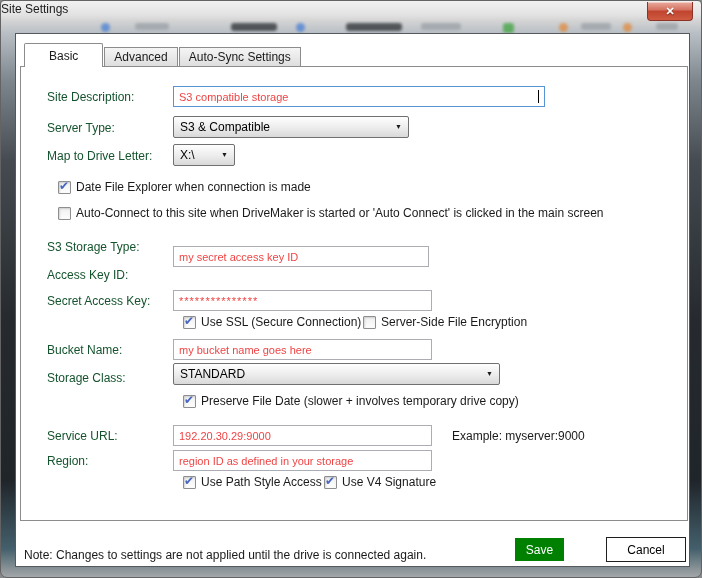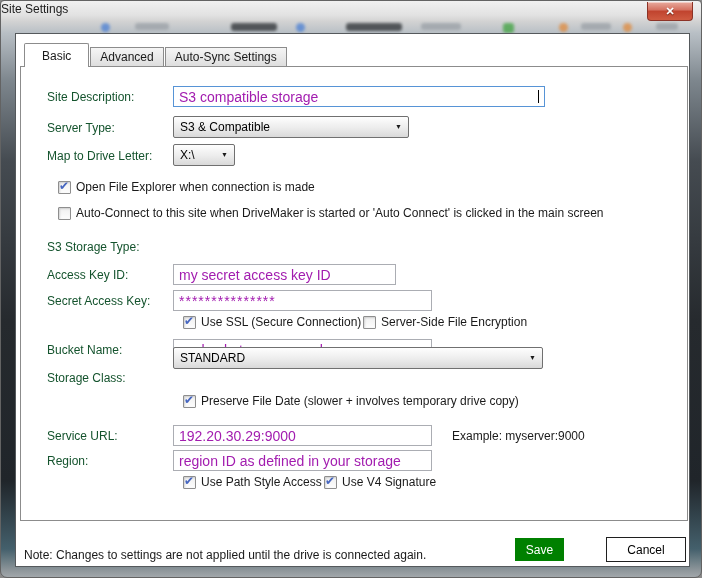--- a/index.html
+++ b/index.html
@@ -19,27 +19,27 @@
     text-shadow:0 1px 1px rgba(0,0,0,.45);box-shadow:inset 0 1px 0 rgba(255,255,255,.45);}
 
   .peek{position:absolute;top:21px;left:14px;width:675px;height:11px;overflow:hidden;filter:blur(1.4px);opacity:.75;}
   .peek span{position:absolute;top:1px;border-radius:3px;display:block;}
 
   .client{position:absolute;left:14px;top:32px;width:675px;height:534px;background:#fff;border:1px solid#55595c;}
 
   .tabs{position:absolute;left:8px;top:9px;height:24px;display:flex;align-items:flex-end;z-index:3;}
   .tab{font-size:12px;color:#1a1a1a;border:1px solid #8c8c8c;background:linear-gradient(#f5f5f5,#dedede);
     height:20px;padding:0 9px;display:flex;align-items:center;margin-right:1px;}
-  .tab.active{height:24px;background:#fff;border-bottom:none;border-radius:2px 2px 0 0;padding:0 17px;margin-top:35px;}
+  .tab.active{height:24px;background:#fff;border-bottom:none;border-radius:2px 2px 0 0;padding:0 24px;margin-top:35px;}
 
   .tabpage{position:absolute;left:4px;top:32px;width:668px;height:455px;border:1px solid #8c8c8c;z-index:1;}
 
   .flabel{position:absolute;font-size:12px;color:#14532d;white-space:nowrap;}
   .tbox{position:absolute;height:21px;border:1px solid #abadb3;background:#fff;display:flex;align-items:center;
-    padding:0 5px;font-size:14px;color:#a21caf;white-space:nowrap;overflow:hidden;justify-content:space-between;}
+    padding:0 5px;font-size:11px;color:#ef4444;white-space:nowrap;overflow:hidden;justify-content:space-between;}
   .tbox.focused{border-color:#5794d6;}
   .caret{width:1px;height:13px;background:#000;margin-left:1px;}
   .stars{letter-spacing:1px;}
 
   .combo{position:absolute;height:22px;border:1px solid #707070;border-radius:2px;
     background:linear-gradient(180deg,#fefefe,#ececec 55%,#d9d9d9);display:flex;align-items:center;
     padding:0 20px 0 6px;font-size:12px;color:#000;white-space:nowrap;overflow:hidden;}
   .combo .arrow{position:absolute;right:6px;top:50%;transform:translateY(-52%);font-size:7px;color:#1a1a1a;}
 
   .cbrow{position:absolute;display:flex;align-items:center;}
@@ -111,32 +111,32 @@
     <span class="flabel" style="left:31px;top:115px">Map to Drive Letter:</span>
     <div class="combo" style="left:157px;top:110px;width:62px">
       <span>X:\</span>
       <span class="arrow">▼</span>
     </div>
 
     <div class="cbrow" style="left:42px;top:146px">
       <span class="checkbox checked">
           <span class="tick">✔</span>
         </span>
-      <span class="cblabel">Open File Explorer when connection is made</span>
+      <span class="cblabel">Date File Explorer when connection is made</span>
     </div>
 
     <div class="cbrow" style="left:42px;top:172px">
       <span class="checkbox"></span>
       <span class="cblabel">Auto-Connect to this site when DriveMaker is started or 'Auto Connect' is clicked in the main screen</span>
     </div>
 
     <span class="flabel" style="left:31px;top:206px">S3 Storage Type:</span>
 
     <span class="flabel" style="left:31px;top:234px">Access Key ID:</span>
-    <div class="tbox" style="left:157px;top:230px;width:223px">
+    <div class="tbox" style="left:157px;top:212px;width:256px">
       <span>my secret access key ID</span>
     </div>
 
     <span class="flabel" style="left:31px;top:260px">Secret Access Key:</span>
     <div class="tbox" style="left:157px;top:256px;width:259px">
       <span class="stars">***************</span>
     </div>
 
     <div class="cbrow" style="left:167px;top:281px">
       <span class="checkbox checked">
@@ -148,21 +148,21 @@
       <span class="checkbox"></span>
       <span class="cblabel">Server-Side File Encryption</span>
     </div>
 
     <span class="flabel" style="left:31px;top:309px">Bucket Name:</span>
     <div class="tbox" style="left:157px;top:305px;width:259px">
       <span>my bucket name goes here</span>
     </div>
 
     <span class="flabel" style="left:31px;top:337px">Storage Class:</span>
-    <div class="combo" style="left:157px;top:313px;width:370px">
+    <div class="combo" style="left:157px;top:329px;width:327px">
       <span>STANDARD</span>
       <span class="arrow">▼</span>
     </div>
 
     <div class="cbrow" style="left:167px;top:360px">
       <span class="checkbox checked">
           <span class="tick">✔</span>
         </span>
       <span class="cblabel">Preserve File Date (slower + involves temporary drive copy)</span>
     </div>

